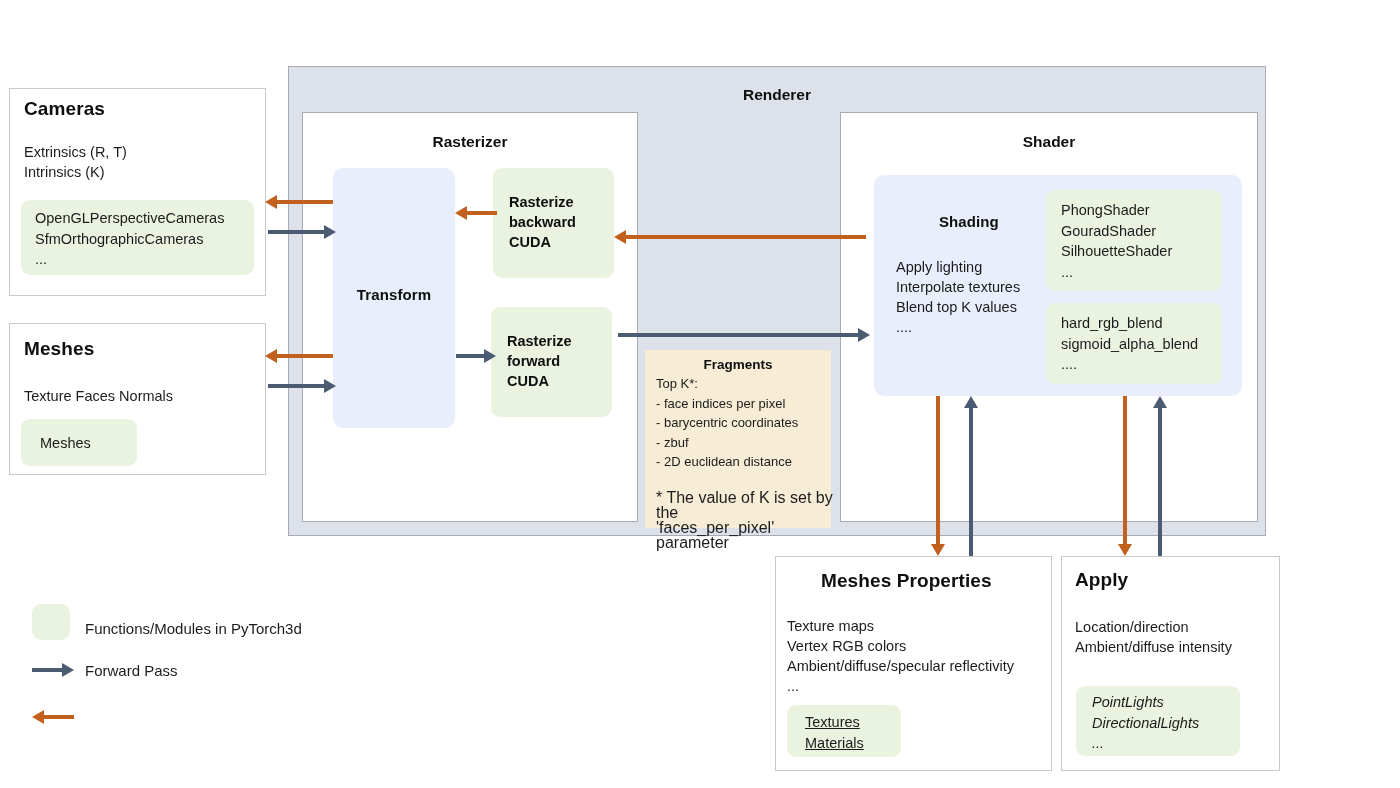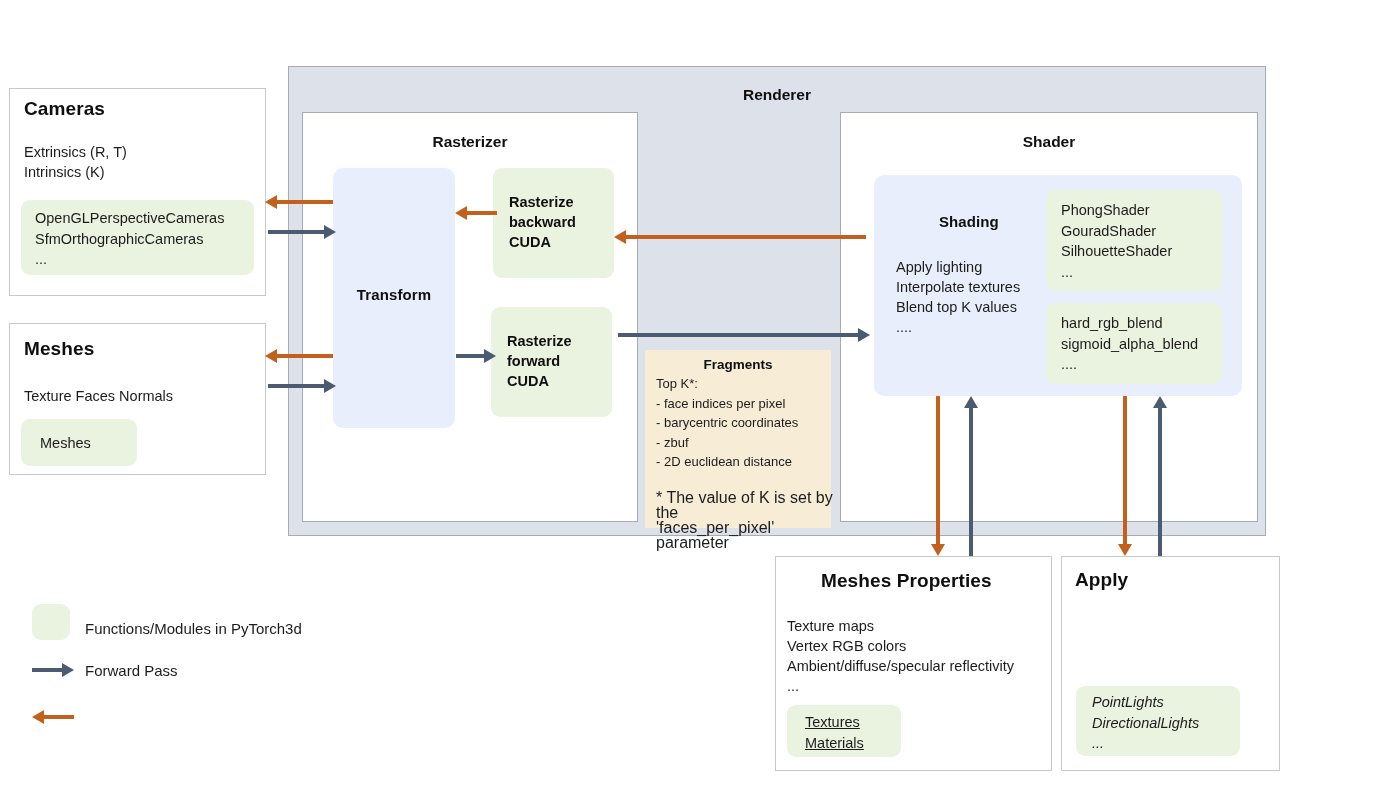--- a/index.html
+++ b/index.html
@@ -192,20 +192,22 @@
   <div class="abs body-txt" style="left:787px; top:616px; width:265px;">Texture maps
 Vertex RGB colors
 Ambient/diffuse/specular reflectivity
 ...</div>
   <div class="abs greenbox" style="left:787px; top:705px; width:114px; height:52px;"></div>
   <div class="abs chip-txt" style="left:805px; top:712px; width:100px;text-decoration:underline;">Textures
 Materials</div>
 
   <div class="abs wbox" style="left:1061px; top:556px; width:219px; height:215px;"></div>
   <div class="abs title-bold" style="left:1075px; top:569px; width:200px;">Apply</div>
+  <div class="abs body-txt" style="left:1075px; top:617px; width:205px;">Location/direction
+Ambient/diffuse intensity</div>
   <div class="abs greenbox" style="left:1076px; top:686px; width:164px; height:70px;"></div>
   <div class="abs chip-txt" style="left:1092px; top:692px; width:150px;font-style:italic;">PointLights
 DirectionalLights
 ...</div>
 
   <div class="abs arrow" style="left:265px; top:195px; width:68px; height:14px;">
     <div class="ah-line bwd" style="left:10px; top:5px; width:58px;"></div>
     <div class="head head-l" style="left:0px; top:0px; border-right:12px solid #c1611d;"></div>
   </div>
 

